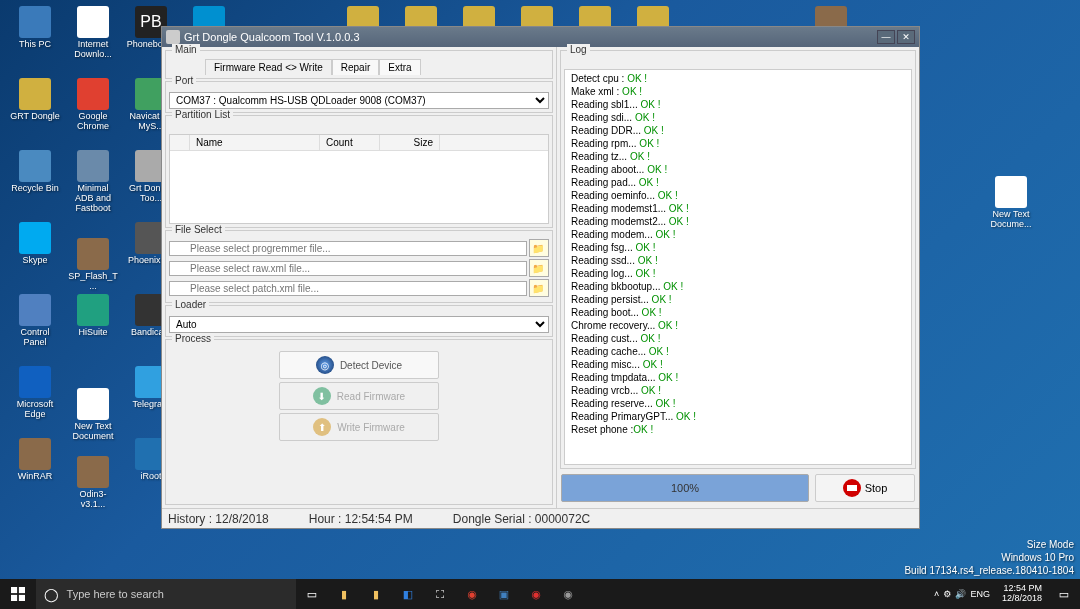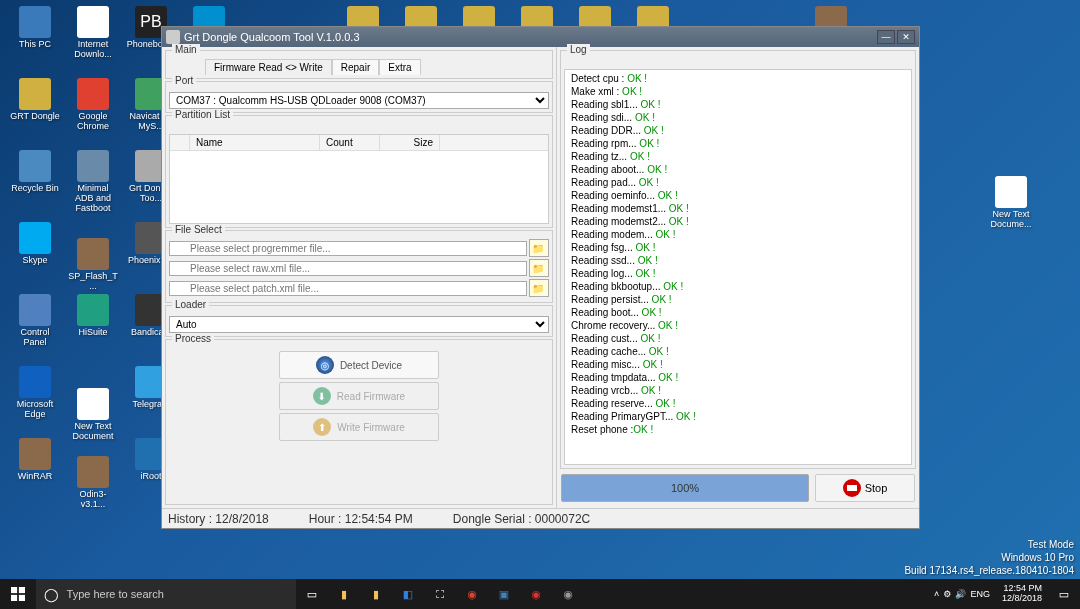--- a/index.html
+++ b/index.html
@@ -310,21 +310,21 @@
       </div>
     </div>
     <div class="status">
       <span>History : 12/8/2018</span>
       <span>Hour  :  12:54:54 PM</span>
       <span>Dongle Serial : 0000072C</span>
     </div>
   </div>
 
   <div class="sysinfo">
-    <div>Test Mode</div>
+    <div>Size Mode</div>
     <div>Windows 10 Pro</div>
     <div>Build 17134.rs4_release.180410-1804</div>
   </div>
 
   <div class="taskbar">
     <div class="start">
       <svg viewBox="0 0 16 16">
           <rect x="0" y="0" width="7" height="7" fill="#fff"></rect>
           <rect x="9" y="0" width="7" height="7" fill="#fff"></rect>
           <rect x="0" y="9" width="7" height="7" fill="#fff"></rect>

